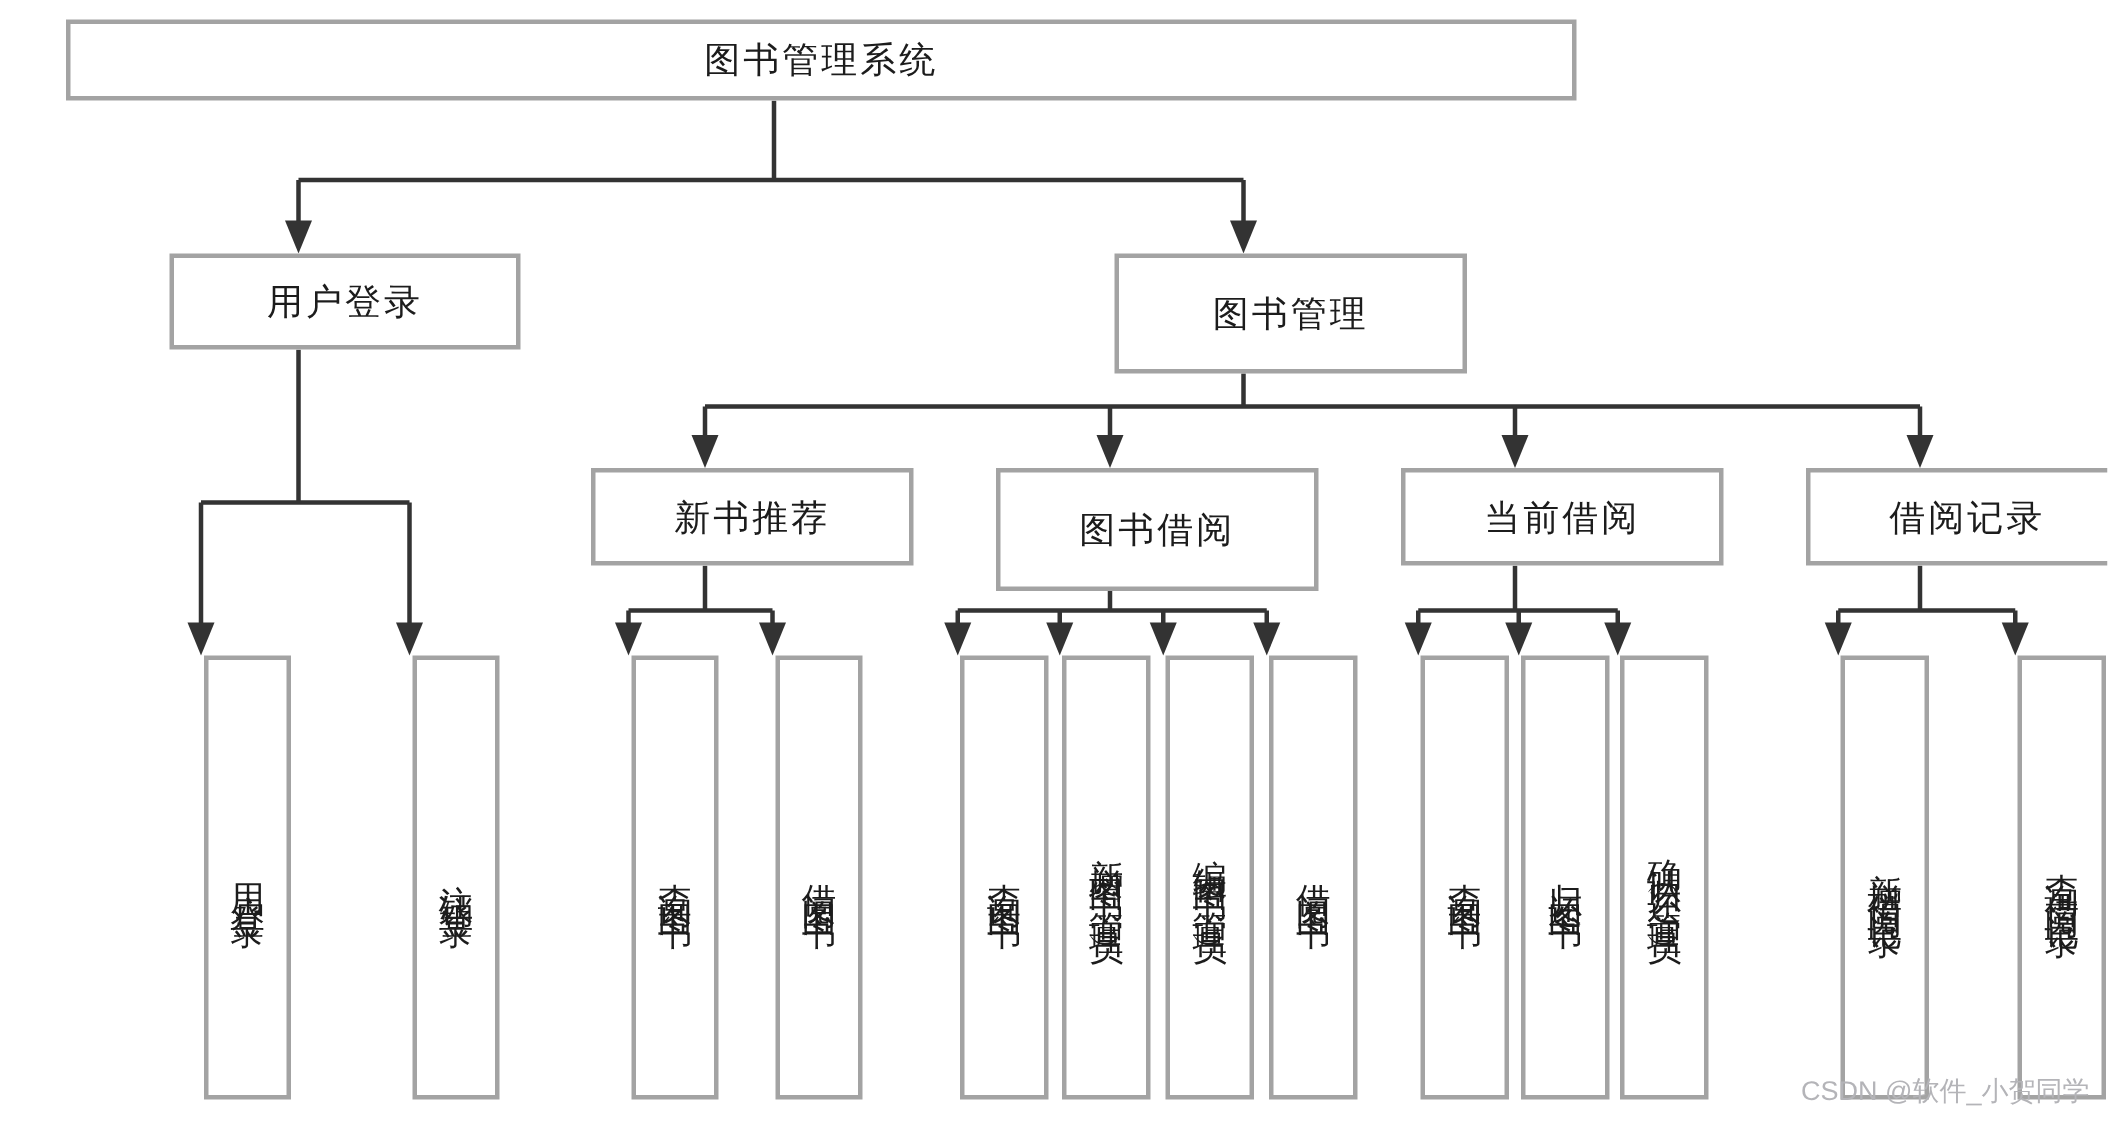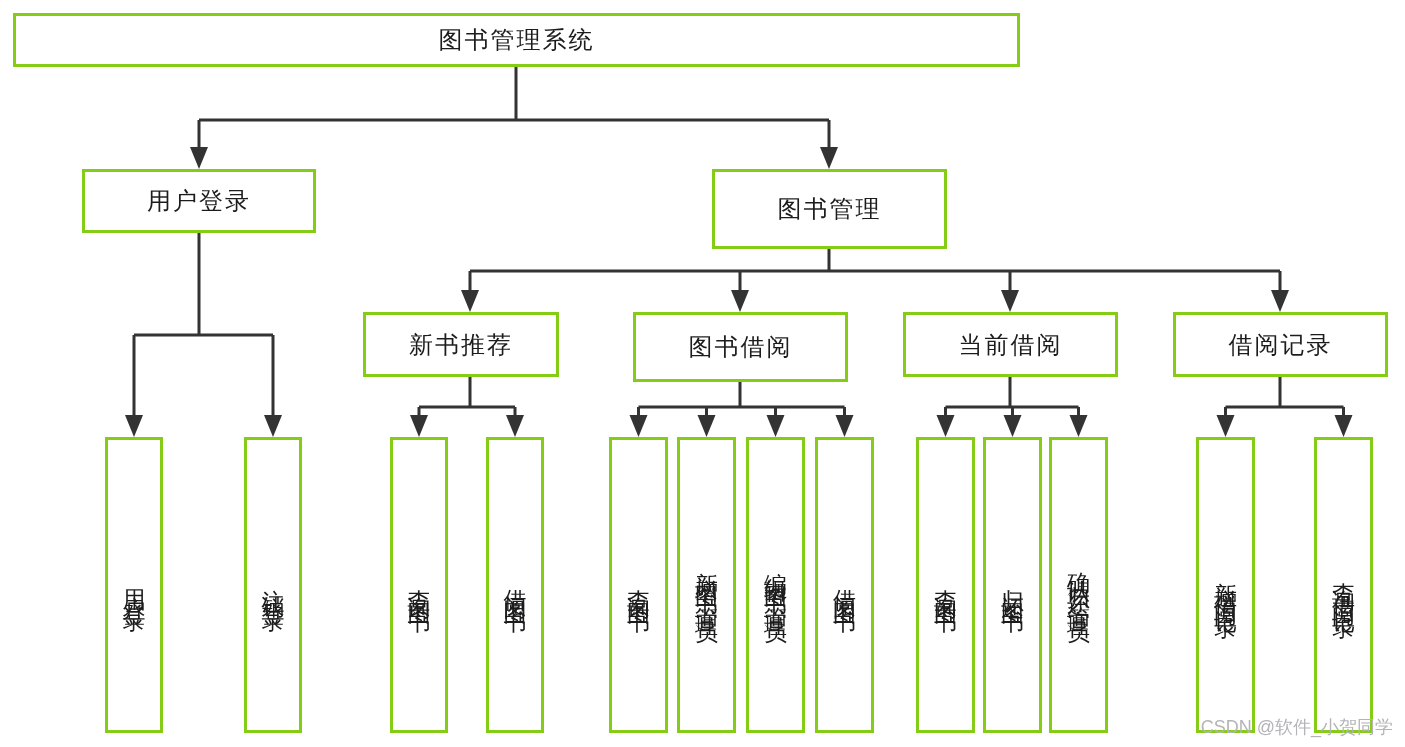--- a/index.html
+++ b/index.html
@@ -8,23 +8,24 @@
     width:1405px;height:747px;
     background:#ffffff;
     overflow:hidden;
     font-family:"Liberation Sans", sans-serif;
   }
   .connectors{position:absolute;left:0;top:0;z-index:1;}
   .node{
     position:absolute;
     box-sizing:border-box;
     background:#ffffff;
-    border:3px solid #84cc16;
+    border:3px solid #a3a3a3;
     display:flex;align-items:center;justify-content:center;
     z-index:2;
+    margin-left:31px;
   }
   .lbl{
     font-size:24px;
     color:#1c1c1c;
     letter-spacing:2px;
     white-space:nowrap;
   }
   .vlbl{
     writing-mode:vertical-rl;
     text-orientation:mixed;
@@ -91,24 +92,24 @@
     <span class="lbl">图书管理系统</span>
   </div>
 
   <div class="node" style="left:82px;top:169px;width:234px;height:64px;">
     <span class="lbl">用户登录</span>
   </div>
   <div class="node" style="left:712px;top:169px;width:235px;height:80px;">
     <span class="lbl">图书管理</span>
   </div>
 
-  <div class="node" style="left:363px;top:312px;width:196px;height:65px;">
+  <div class="node" style="left:363px;top:312px;width:215px;height:65px;">
     <span class="lbl">新书推荐</span>
   </div>
-  <div class="node" style="left:633px;top:312px;width:215px;height:70px;">
+  <div class="node" style="left:633px;top:312px;width:215px;height:82px;">
     <span class="lbl">图书借阅</span>
   </div>
   <div class="node" style="left:903px;top:312px;width:215px;height:65px;">
     <span class="lbl">当前借阅</span>
   </div>
   <div class="node" style="left:1173px;top:312px;width:215px;height:65px;">
     <span class="lbl">借阅记录</span>
   </div>
 
   <div class="node" style="left:105px;top:437px;width:58px;height:296px;">

